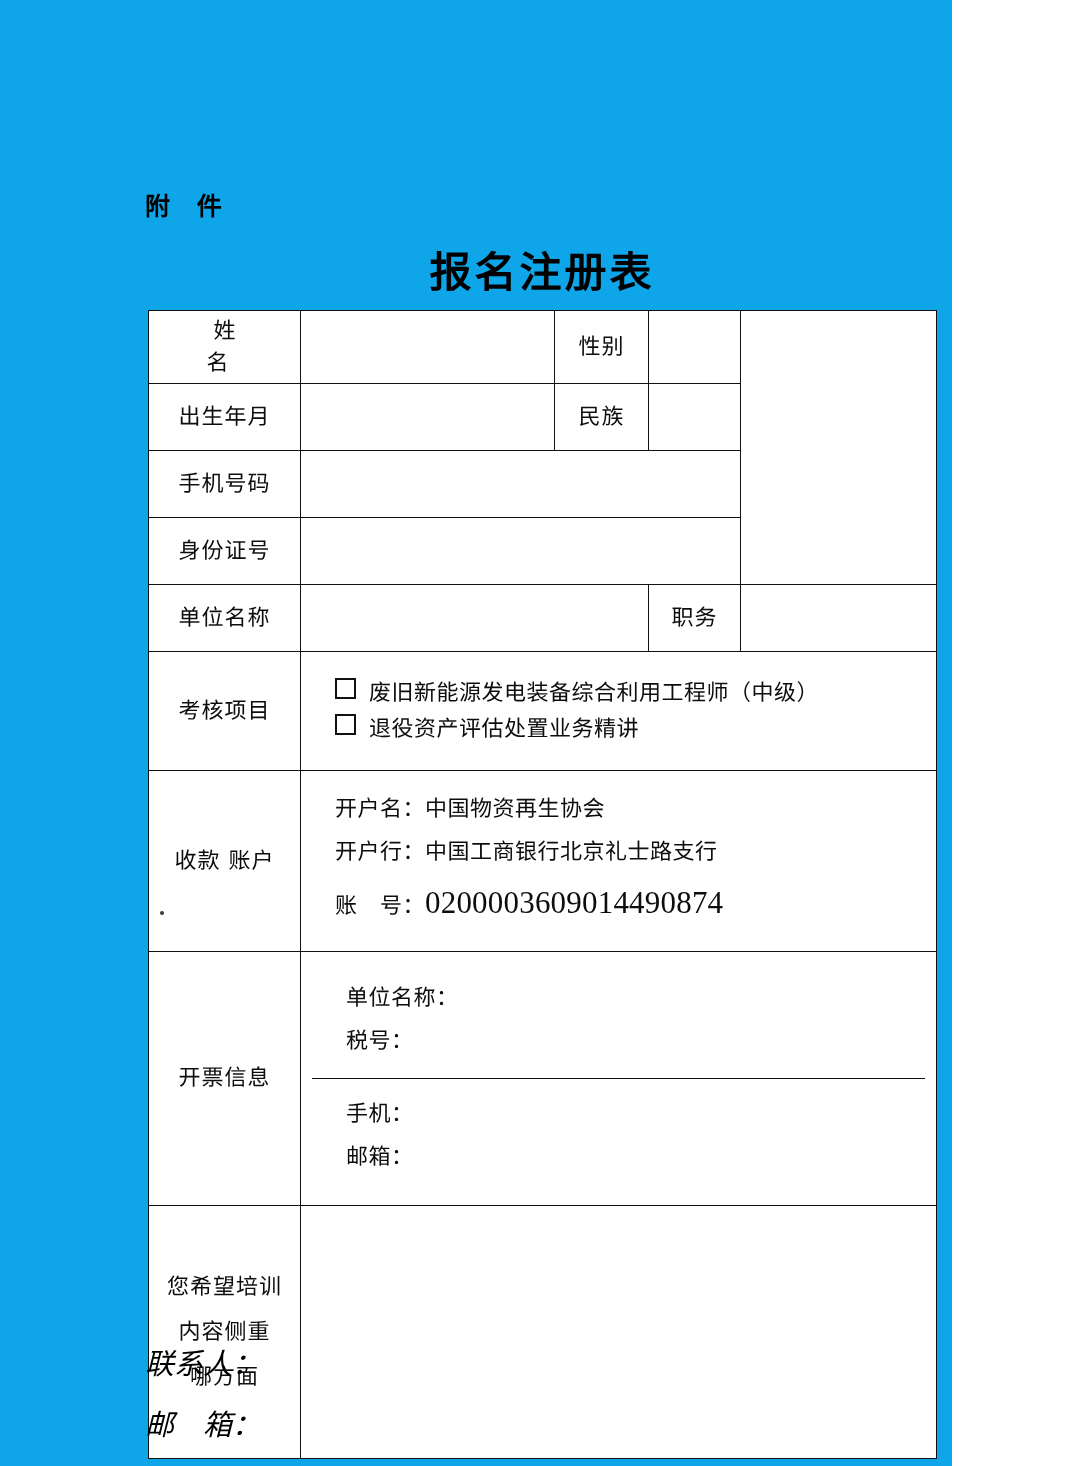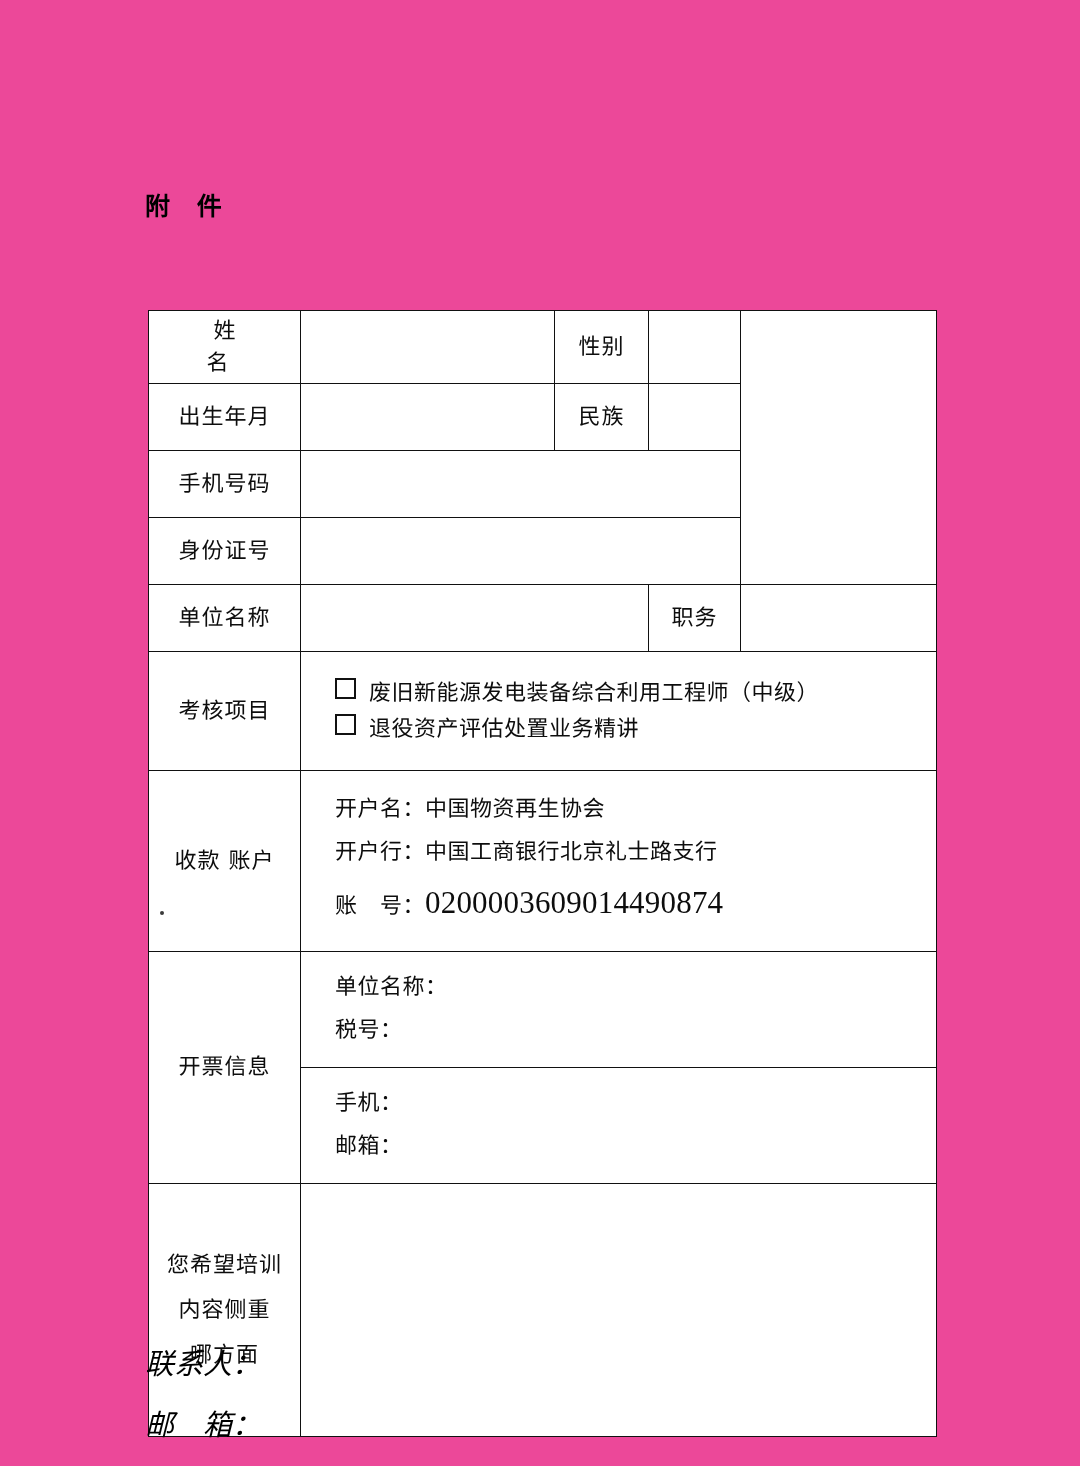--- a/index.html
+++ b/index.html
@@ -13,23 +13,23 @@
     height: 1466px;
     position: relative;
     font-family: "DejaVu Sans", "Liberation Sans", sans-serif;
     color: #0a0a0a;
     overflow: hidden;
   }
 
   .page {
     position: absolute;
     left: 0; top: 0;
-    width: 1080px;
+    width: 952px;
     height: 1466px;
-    background: #ec4899;
+    background: #0ea5e9;
   }
 
   
   .attach-label {
     position: absolute;
     left: 145px;
     top: 186px;
     font-size: 25px;
     font-weight: bold;
     letter-spacing: 9px;
@@ -172,20 +172,21 @@
   }
   .footer .f-line { display: block; white-space: pre; }
 </style>
 </head>
 <body>
 
 <div class="page">
 
   <div class="attach-label">附 件</div>
 
+  <div class="doc-title">报名注册表</div>
 
   <table class="form-table">
     <colgroup>
       <col style="width:152px">
       <col style="width:177px">
       <col style="width:77px">
       <col style="width:94px">
       <col style="width:92px">
       <col style="width:196px">
     </colgroup>
@@ -242,21 +243,21 @@
       </td>
       <td class="acct-block" colspan="5">
         <span class="acct-line">开户名：中国物资再生协会</span>
         <span class="acct-line">开户行：中国工商银行北京礼士路支行</span>
         <span class="acct-line"><span>账　号：</span><span class="acct-num">0200003609014490874</span></span>
       </td>
     </tr>
 
     <tr>
       <td class="lbl" style="height:192px">开票信息</td>
-      <td colspan="5" style="padding:0">
+      <td colspan="5" style="padding:11px">
         <table class="inv-sub">
           <tbody>
                 <tr>
             <td class="inv-pair" style="height:95px">
               <span class="inv-line"><span>单位名称：</span><span></span></span>
               <span class="inv-line"><span>税号：</span><span></span></span>
             </td>
           </tr>
           <tr>
             <td class="inv-pair" style="height:95px">

